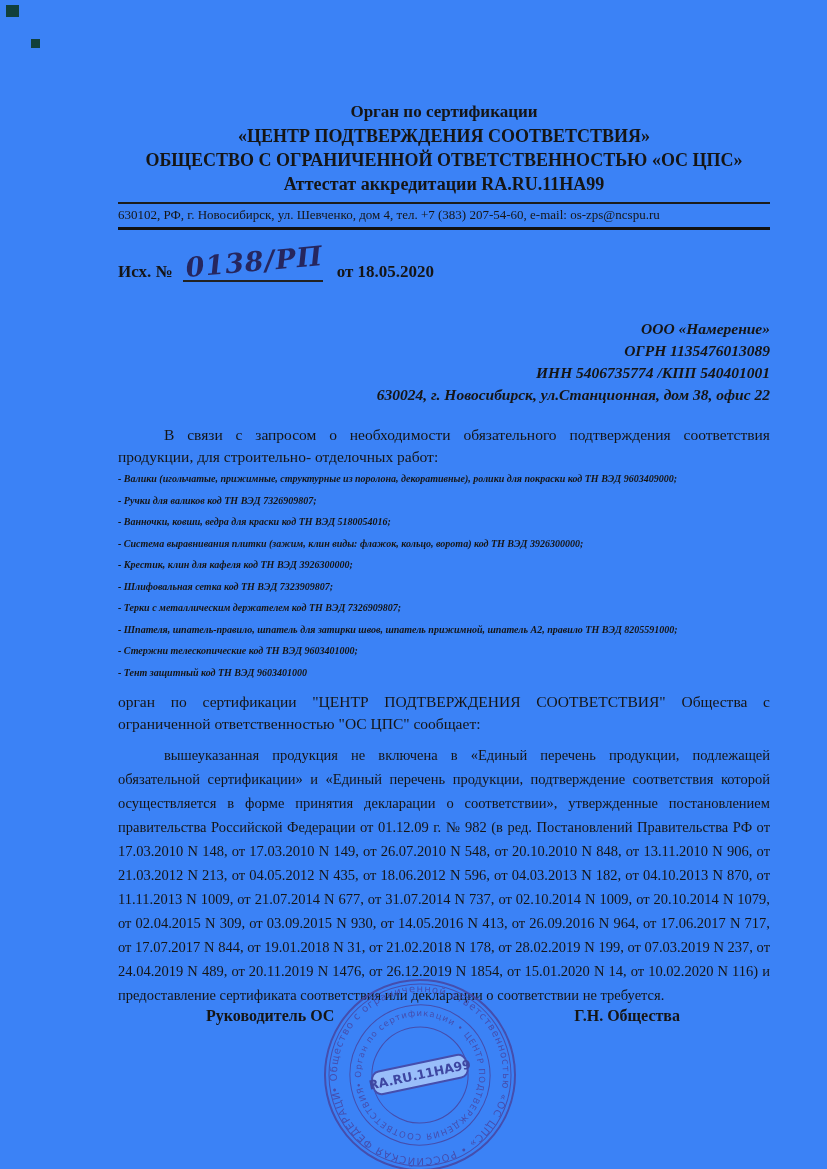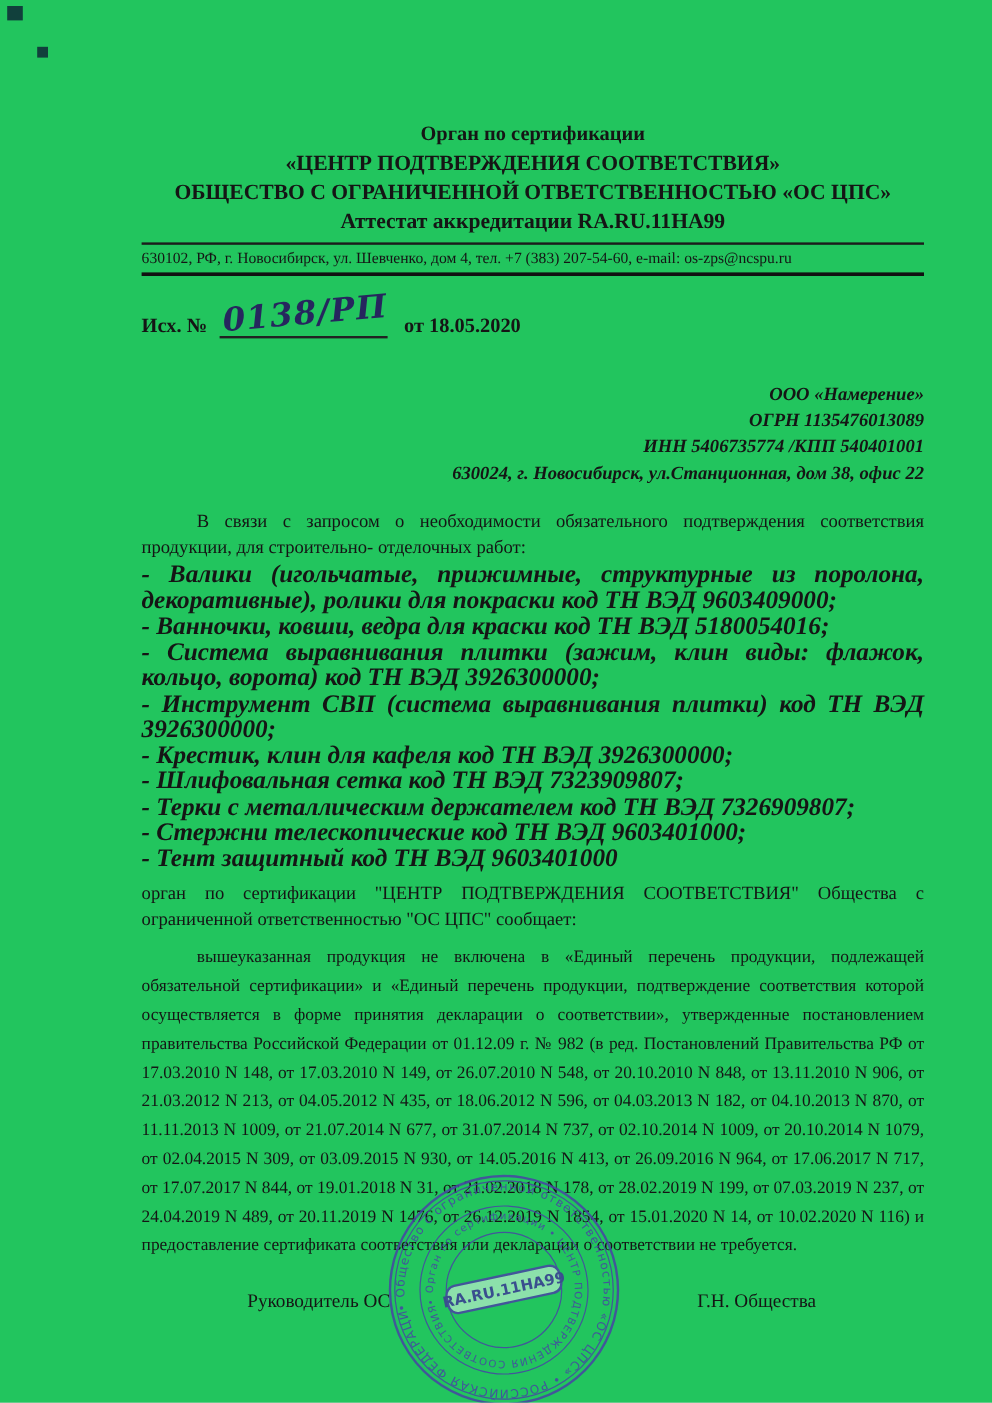--- a/index.html
+++ b/index.html
@@ -1,18 +1,18 @@
 <!DOCTYPE html>
 <html><head>
 <meta charset="utf-8">
 <style>
   html,body { margin:0; padding:0; background:#d8d8d8; }
   .page {
     position:relative; width:827px; height:1169px; margin:0 auto;
-    background:#22c55e; overflow:hidden;
+    background:#3b82f6; overflow:hidden;
     font-family:"Liberation Serif","DejaVu Serif",serif; color:#151515;
   }
   .artifact { position:absolute; background:#11403c; }
   .a1 { left:6px; top:5px; width:13px; height:12px; }
   .a2 { left:31px; top:39px; width:9px; height:9px; }
 
   .content { position:absolute; left:118px; top:0; width:652px; }
 
   .letterhead { margin-top:100px; text-align:center; font-weight:bold; }
   .h-line1 { font-size:17px; line-height:24px; }
@@ -34,27 +34,27 @@
     font-size:27px; color:#26265e; transform:rotate(-5deg); transform-origin:left bottom;
     letter-spacing:1px;
   }
   .ref-date { margin-left:14px; }
 
   .recipient { margin-top:36px; text-align:right; font-weight:bold; font-style:italic;
     font-size:15.5px; line-height:22px; }
 
   .para { text-align:justify; font-size:15.5px; line-height:22px; }
   .intro { margin-top:18px; text-indent:46px; }
-  .products { font-weight:bold; font-style:italic; font-size:21px; line-height:21.5px; }
+  .products { font-weight:bold; font-style:italic; font-size:10px; line-height:21.5px; }
   .product { text-align:justify; }
   .statement-intro { margin-top:8px; }
   .statement-main { margin-top:8px; font-size:14.5px; line-height:24px; text-indent:46px; }
 
-  .sig-row { margin-top:26px; display:flex; justify-content:space-between;
-    padding-left:88px; padding-right:90px; font-weight:normal; font-size:16px; }
+  .sig-row { display:flex; justify-content:space-between;
+    padding-left:88px; padding-right:90px; font-weight:bold; font-size:16px; }
 
   .stamp { position:absolute; left:320px; top:975px; transform:rotate(-12deg); opacity:0.88; }
   .stamp text { font-family:"DejaVu Sans","Liberation Sans",sans-serif; }
 </style>
 </head>
 <body>
 
 <div class="page">
   <div class="artifact a1"></div>
   <div class="artifact a2"></div>
@@ -82,26 +82,27 @@
       <div>ООО «Намерение»</div>
       <div>ОГРН 1135476013089</div>
       <div>ИНН 5406735774 /КПП 540401001</div>
       <div>630024, г. Новосибирск, ул.Станционная, дом 38, офис 22</div>
     </div>
 
     <div class="para intro">В связи с запросом о необходимости обязательного подтверждения соответствия продукции, для строительно- отделочных работ:</div>
 
     <div class="products">
       <div class="product">- Валики (игольчатые, прижимные, структурные из поролона, декоративные), ролики для покраски код ТН ВЭД 9603409000;</div>
+      <div class="product">- Ручки для валиков код ТН ВЭД 7326909807;</div>
       <div class="product">- Ванночки, ковши, ведра для краски код ТН ВЭД 5180054016;</div>
       <div class="product">- Система выравнивания плитки (зажим, клин виды: флажок, кольцо, ворота) код ТН ВЭД 3926300000;</div>
-      <div class="product">- Инструмент СВП (система выравнивания плитки) код ТН ВЭД 3926300000;</div>
       <div class="product">- Крестик, клин для кафеля код ТН ВЭД 3926300000;</div>
       <div class="product">- Шлифовальная сетка код ТН ВЭД 7323909807;</div>
       <div class="product">- Терки с металлическим держателем код ТН ВЭД 7326909807;</div>
+      <div class="product">- Шпателя, шпатель-правило, шпатель для затирки швов, шпатель прижимной, шпатель А2, правило ТН ВЭД 8205591000;</div>
       <div class="product">- Стержни телескопические код ТН ВЭД 9603401000;</div>
       <div class="product">- Тент защитный код ТН ВЭД 9603401000</div>
     </div>
 
     <div class="para statement-intro">орган по сертификации "ЦЕНТР ПОДТВЕРЖДЕНИЯ СООТВЕТСТВИЯ" Общества с ограниченной ответственностью "ОС ЦПС" сообщает:</div>
     <div class="para statement-main">вышеуказанная продукция не включена  в «Единый перечень продукции, подлежащей обязательной сертификации» и «Единый перечень продукции, подтверждение соответствия которой осуществляется в форме принятия декларации о соответствии», утвержденные постановлением правительства Российской Федерации от 01.12.09 г. № 982 (в ред. Постановлений Правительства РФ от 17.03.2010 N 148, от 17.03.2010 N 149, от 26.07.2010 N 548, от 20.10.2010 N 848, от 13.11.2010 N 906, от 21.03.2012 N 213, от 04.05.2012 N 435, от 18.06.2012 N 596, от 04.03.2013 N 182, от 04.10.2013 N 870, от 11.11.2013 N 1009, от 21.07.2014 N 677, от 31.07.2014 N 737, от 02.10.2014 N 1009, от 20.10.2014 N 1079, от 02.04.2015 N 309, от 03.09.2015 N 930, от 14.05.2016 N 413, от 26.09.2016 N 964, от 17.06.2017 N 717, от 17.07.2017 N 844, от 19.01.2018 N 31, от 21.02.2018 N 178, от 28.02.2019 N 199, от 07.03.2019 N 237, от 24.04.2019 N 489, от 20.11.2019 N 1476, от 26.12.2019 N 1854, от 15.01.2020 N 14, от 10.02.2020 N 116) и предоставление сертификата соответствия или декларации о соответствии не требуется.</div>
 
     <div class="sig-row">
       <span>Руководитель ОС</span>
       <span>Г.Н. Общества</span>

